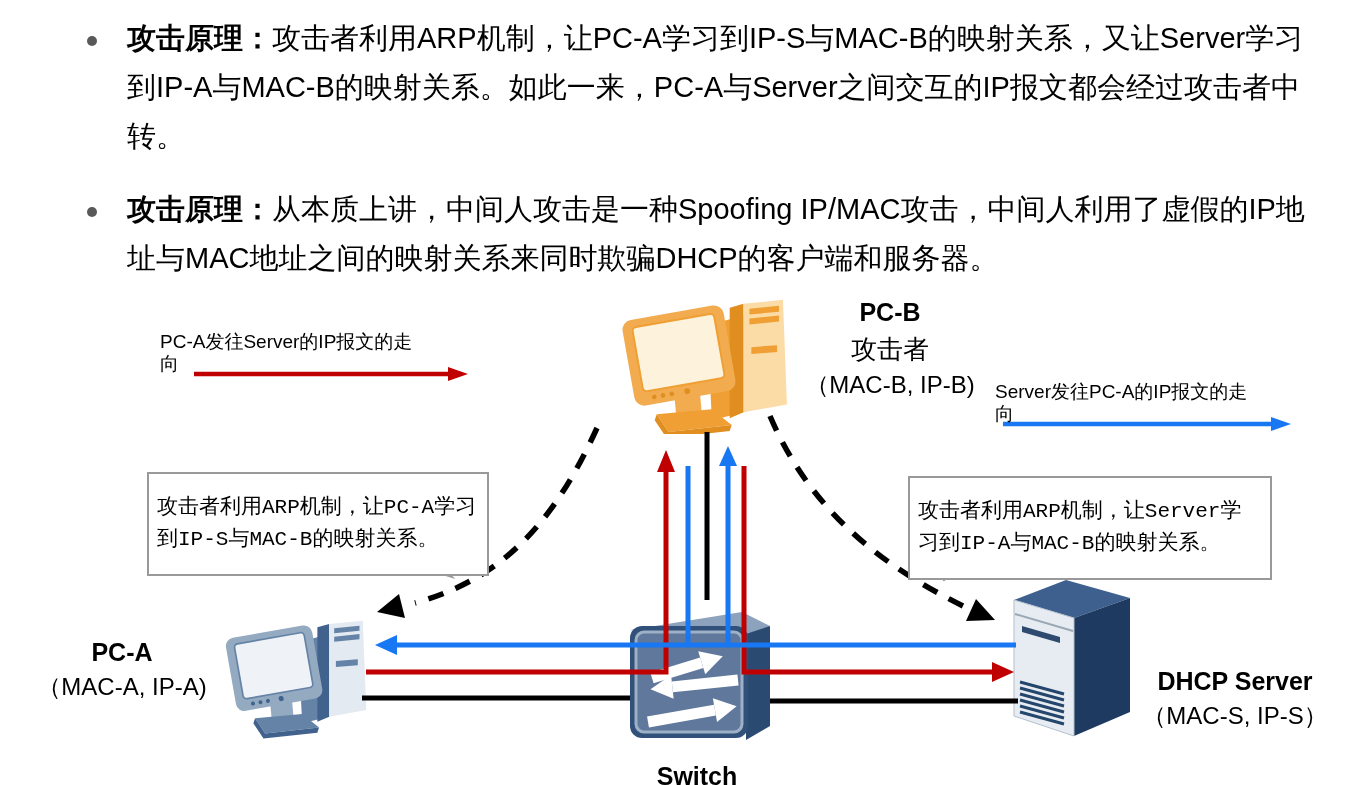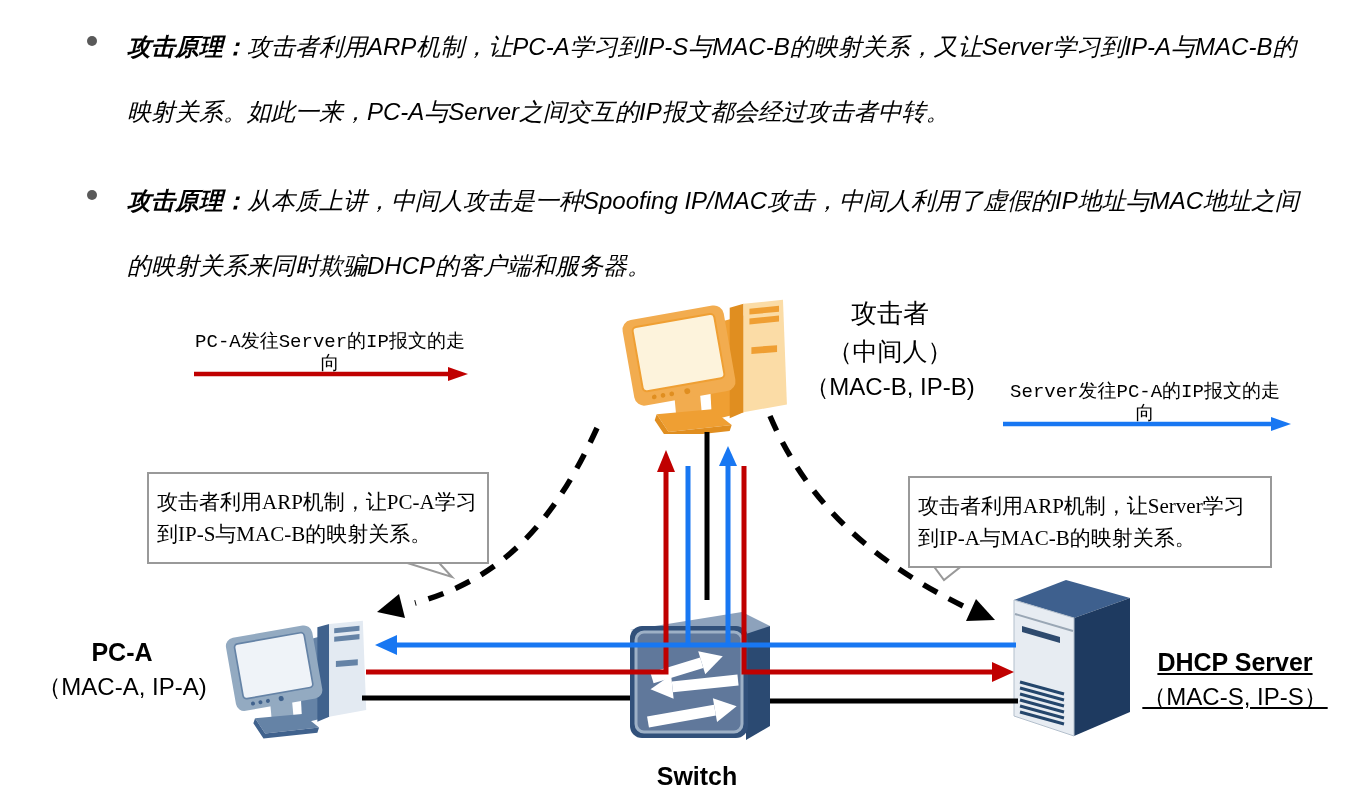--- a/index.html
+++ b/index.html
@@ -3,46 +3,46 @@
 <meta charset="utf-8">
 <style>
   html,body{margin:0;padding:0;}
   body{
     width:1367px;height:785px;position:relative;overflow:hidden;
     background:#ffffff;color:#000;
     font-family:"Liberation Sans","DejaVu Sans",sans-serif;
   }
   
   .bullets{position:absolute;left:85px;top:14px;width:1225px;list-style:none;margin:0;padding:0;}
-  .bullets li{position:relative;padding-left:42px;font-size:24px;line-height:65px;margin-bottom:24px;font-style:italic;}
+  .bullets li{position:relative;padding-left:42px;font-size:29px;line-height:49px;margin-bottom:24px;}
   .dot{position:absolute;left:2px;top:22px;width:10px;height:10px;border-radius:50%;background:var(--bullet-dot,#595959);}
   .lead{font-weight:bold;}
   
-  .legend{position:absolute;text-align:center;font-size:19px;line-height:28px;
-          font-family:Liberation Mono, monospace;}
+  .legend{position:absolute;font-size:19px;line-height:28px;
+          font-family:Liberation Sans, sans-serif;}
   .legend svg{position:absolute;left:0;top:35px;width:100%;height:22px;z-index:1;}
   .legend .ltext{position:relative;z-index:2;display:block;}
   .legend .ltext2{position:relative;z-index:2;display:block;margin-top:-6px;}
   #legend-left{left:160px;top:328px;width:340px;}
   #legend-right{left:995px;top:334px;width:300px;margin-top:44px;}
   
   .callout{position:absolute;background:#fff;border:2px solid var(--callout-border,#999);
-           font-family:Liberation Serif, serif;
-           font-size:21px;line-height:32px;padding:12px 8px;z-index:3;}
+           font-family:Liberation Mono, monospace;
+           font-size:21px;line-height:32px;padding:18px 8px;z-index:3;}
   #callout-left{left:147px;top:472px;width:322px;}
   #callout-right{left:908px;top:476px;width:344px;}
   
   .node-label{position:absolute;text-align:center;z-index:3;}
   .node-label .nname{display:block;font-weight:bold;font-size:25px;line-height:36px;}
   .node-label .nrole{display:block;font-size:26px;line-height:38px;text-align:center;}
   .node-label .nalias{display:block;font-size:25px;line-height:38px;}
   .node-label .naddr{display:block;font-size:24px;line-height:34px;}
   #pcb-label{left:778px;top:294px;width:224px;}
   #pca-label{left:22px;top:634px;width:200px;}
-  #server-label{left:1128px;top:644px;width:214px;text-decoration:underline;}
+  #server-label{left:1128px;top:663px;width:214px;}
   #switch-label{left:612px;top:742px;width:170px;margin-top:16px;}
   
   .device{position:absolute;z-index:1;}
   #connectors{position:absolute;left:0;top:0;width:1367px;height:785px;z-index:2;pointer-events:none;}
   
   .pc-orange{--pc-frame:#F2AC4F;--pc-light:#FBDCA6;--pc-mid:#EF9F33;--pc-dark:#E08E20;--pc-screen:#FDF3DC;}
   .pc-blue{--pc-frame:#93AAC1;--pc-light:#E3EAF2;--pc-mid:#6583A6;--pc-dark:#40628D;--pc-screen:#EFF3F8;}
 </style>
 </head>
 <body>
@@ -190,22 +190,22 @@
 </div>
 
 <div class="callout" id="callout-left">
   <span>攻击者利用ARP机制，让PC-A学习到IP-S与MAC-B的映射关系。</span>
 </div>
 <div class="callout" id="callout-right">
   <span>攻击者利用ARP机制，让Server学习到IP-A与MAC-B的映射关系。</span>
 </div>
 
 <div class="node-label" id="pcb-label">
+  <span class="nname">PC-B</span>
   <span class="nrole">攻击者</span>
-  <span class="nalias">（中间人）</span>
   <span class="naddr">（MAC-B, IP-B)</span>
 </div>
 
 <div class="node-label" id="pca-label">
   <span class="nname">PC-A</span>
   <span class="naddr">（MAC-A, IP-A)</span>
 </div>
 
 <div class="node-label" id="server-label">
   <span class="nname">DHCP Server</span>

